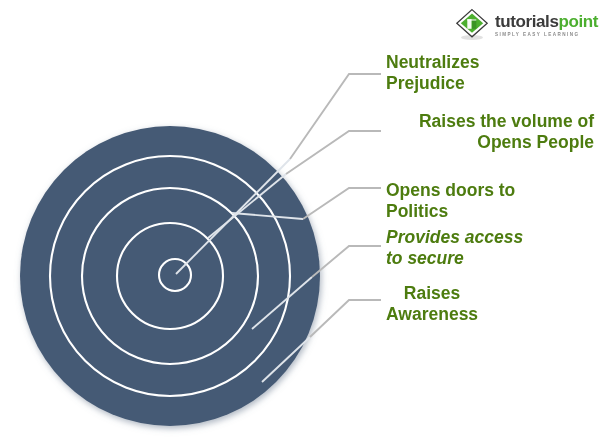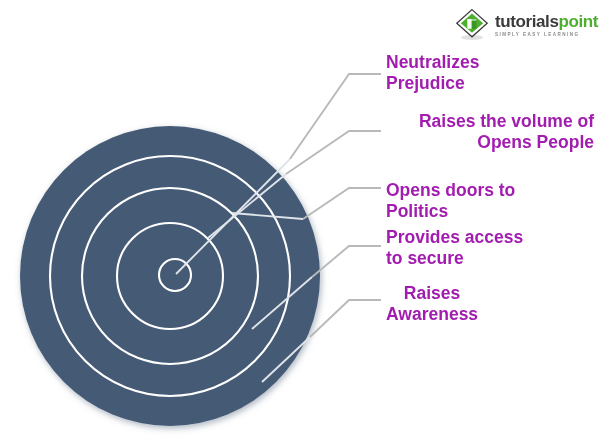--- a/index.html
+++ b/index.html
@@ -60,30 +60,30 @@
     position: absolute;
     left: 0;
     top: 0;
     width: 600px;
     height: 445px;
   }
 
   
   .label {
     position: absolute;
-    color: #a21caf;
+    color: #4d7c0f;
     font-weight: bold;
     font-size: 17.5px;
     line-height: 1.22;
     white-space: pre-line;
   }
   #label-0 { left: 386px; top: 52px; }
   #label-1 { left: 382px; top: 111px; text-align: right; width: 212px; }
   #label-2 { left: 386px; top: 180px; }
-  #label-3 { left: 386px; top: 227px; }
+  #label-3 { left: 386px; top: 227px; font-style: italic; }
   #label-4 { left: 386px; top: 283px; text-align: center; }
 </style>
 </head>
 <body>
 
 <svg id="diagram" viewBox="0 0 600 445" width="600" height="445" xmlns="http://www.w3.org/2000/svg">
   <defs>
     <filter id="disc-shadow" x="-30%" y="-30%" width="160%" height="160%">
       <feDropShadow dx="1.5" dy="2.5" stdDeviation="3.2" flood-color="#6d7c90" flood-opacity="0.55"></feDropShadow>
     </filter>

